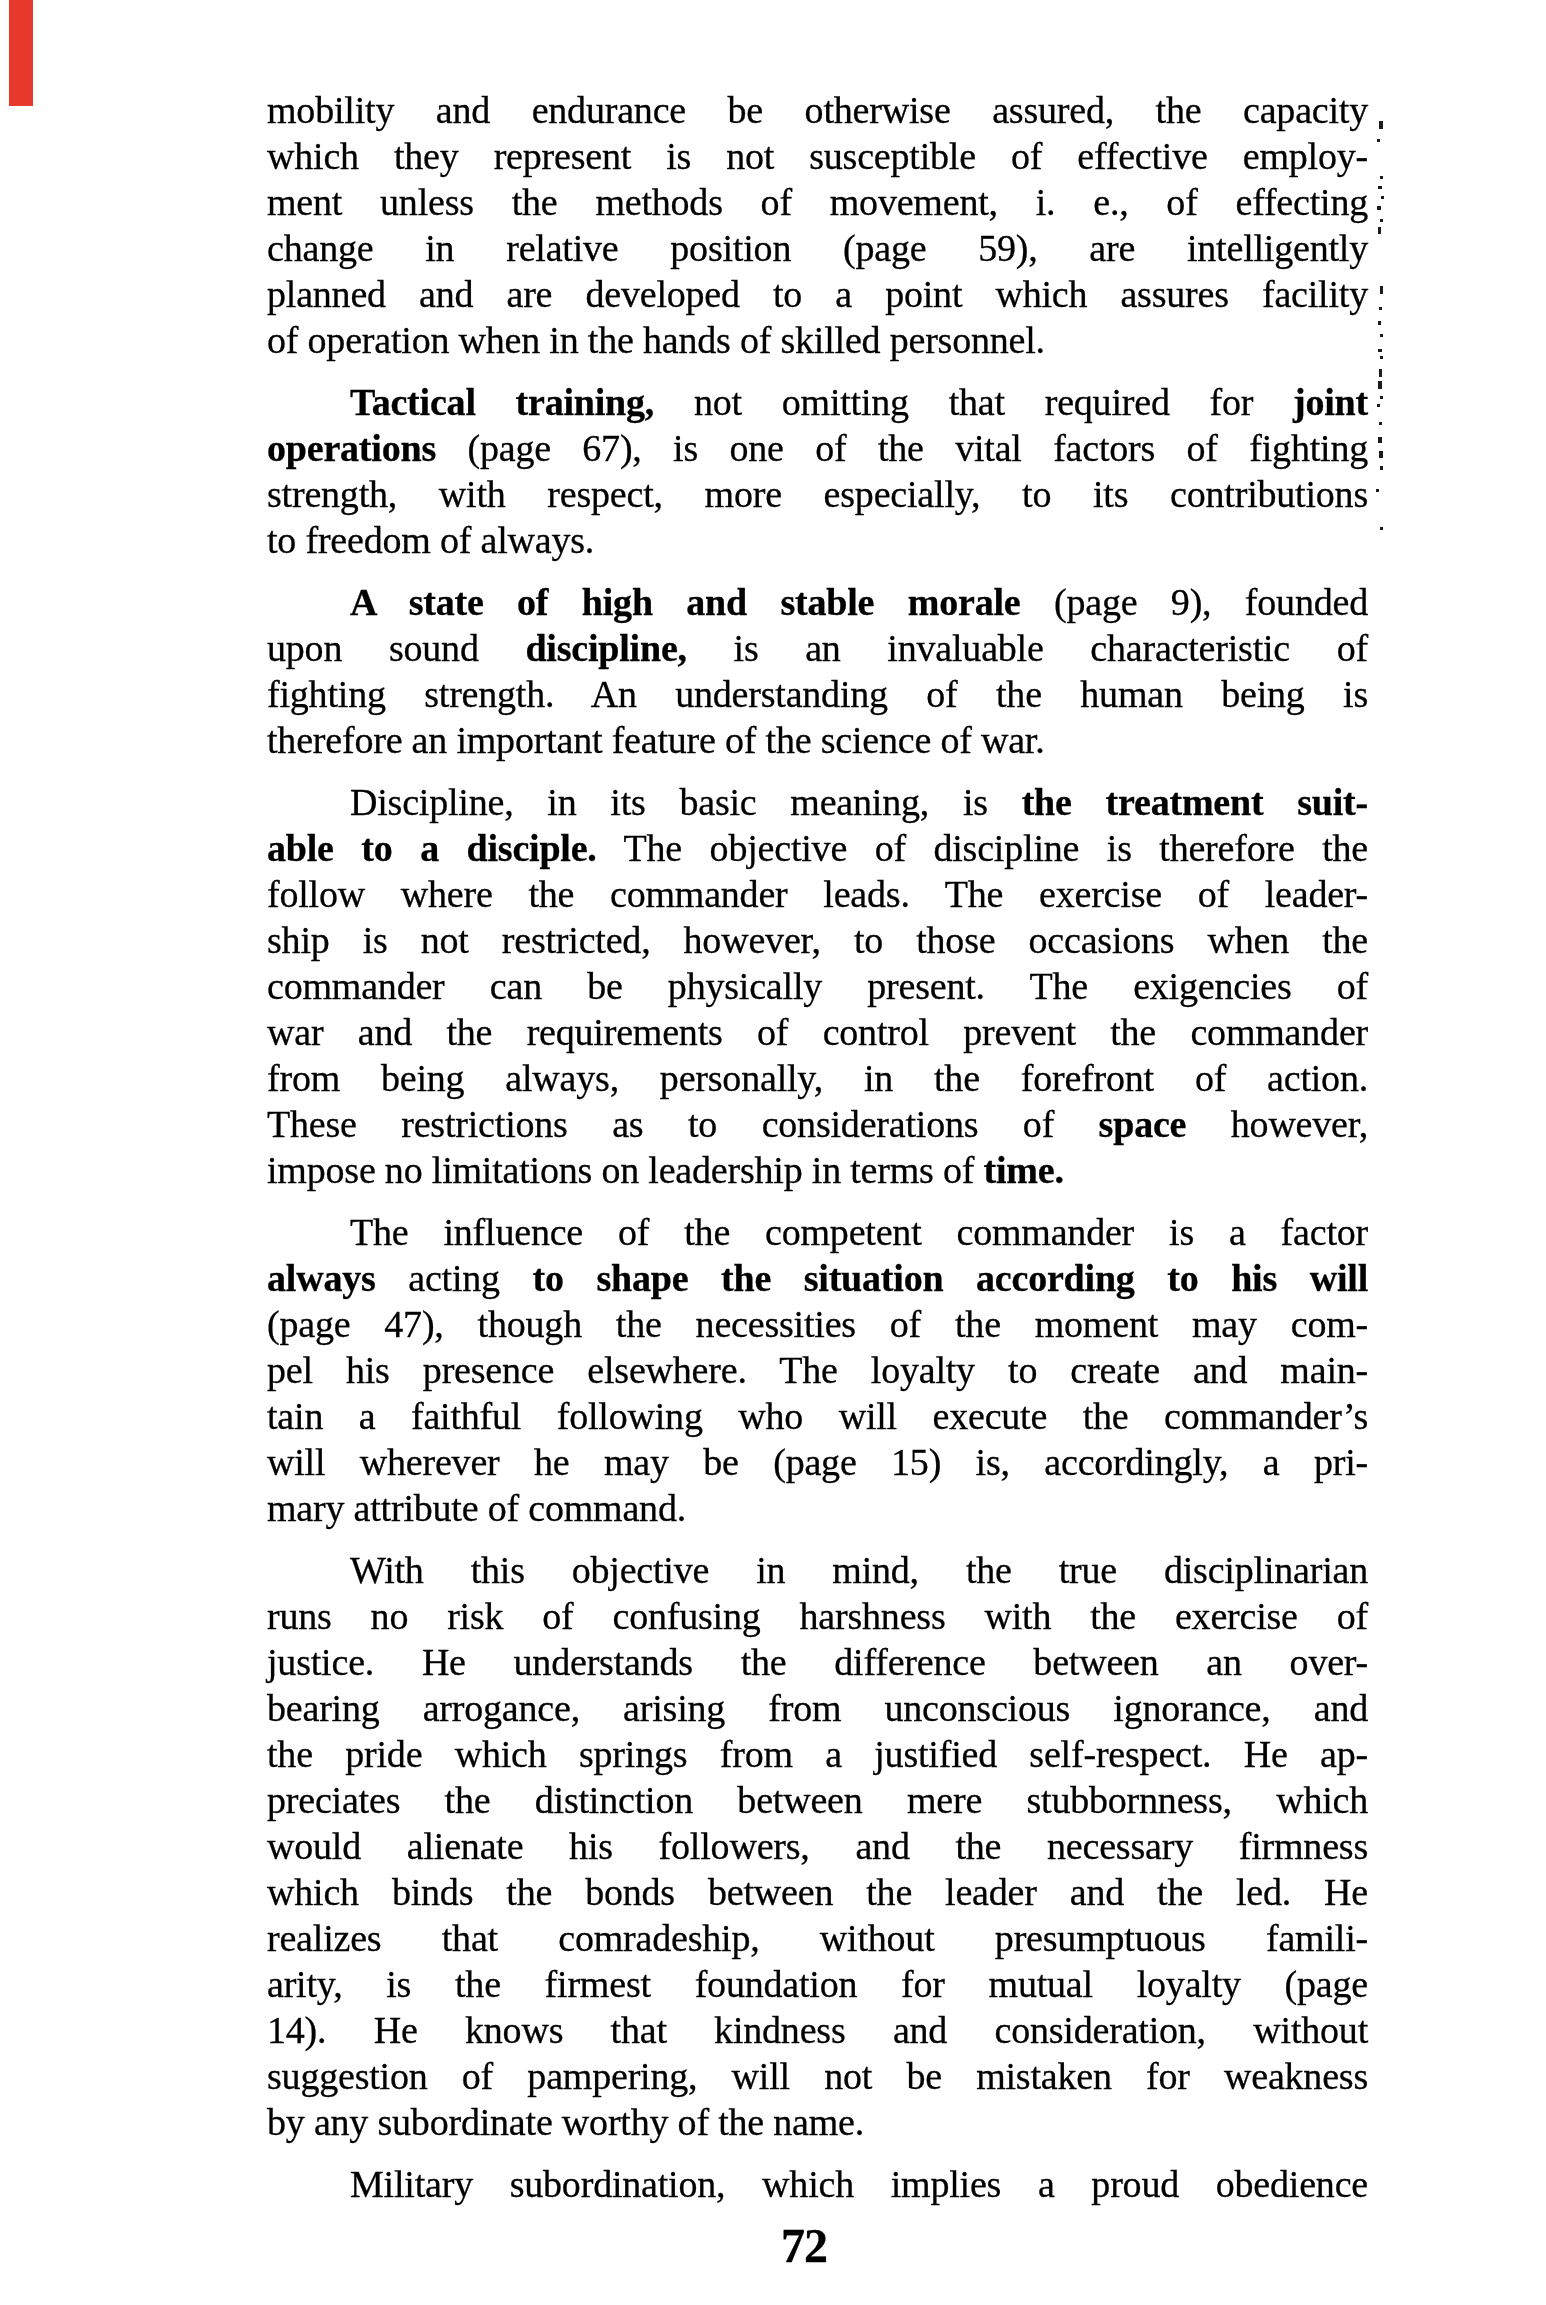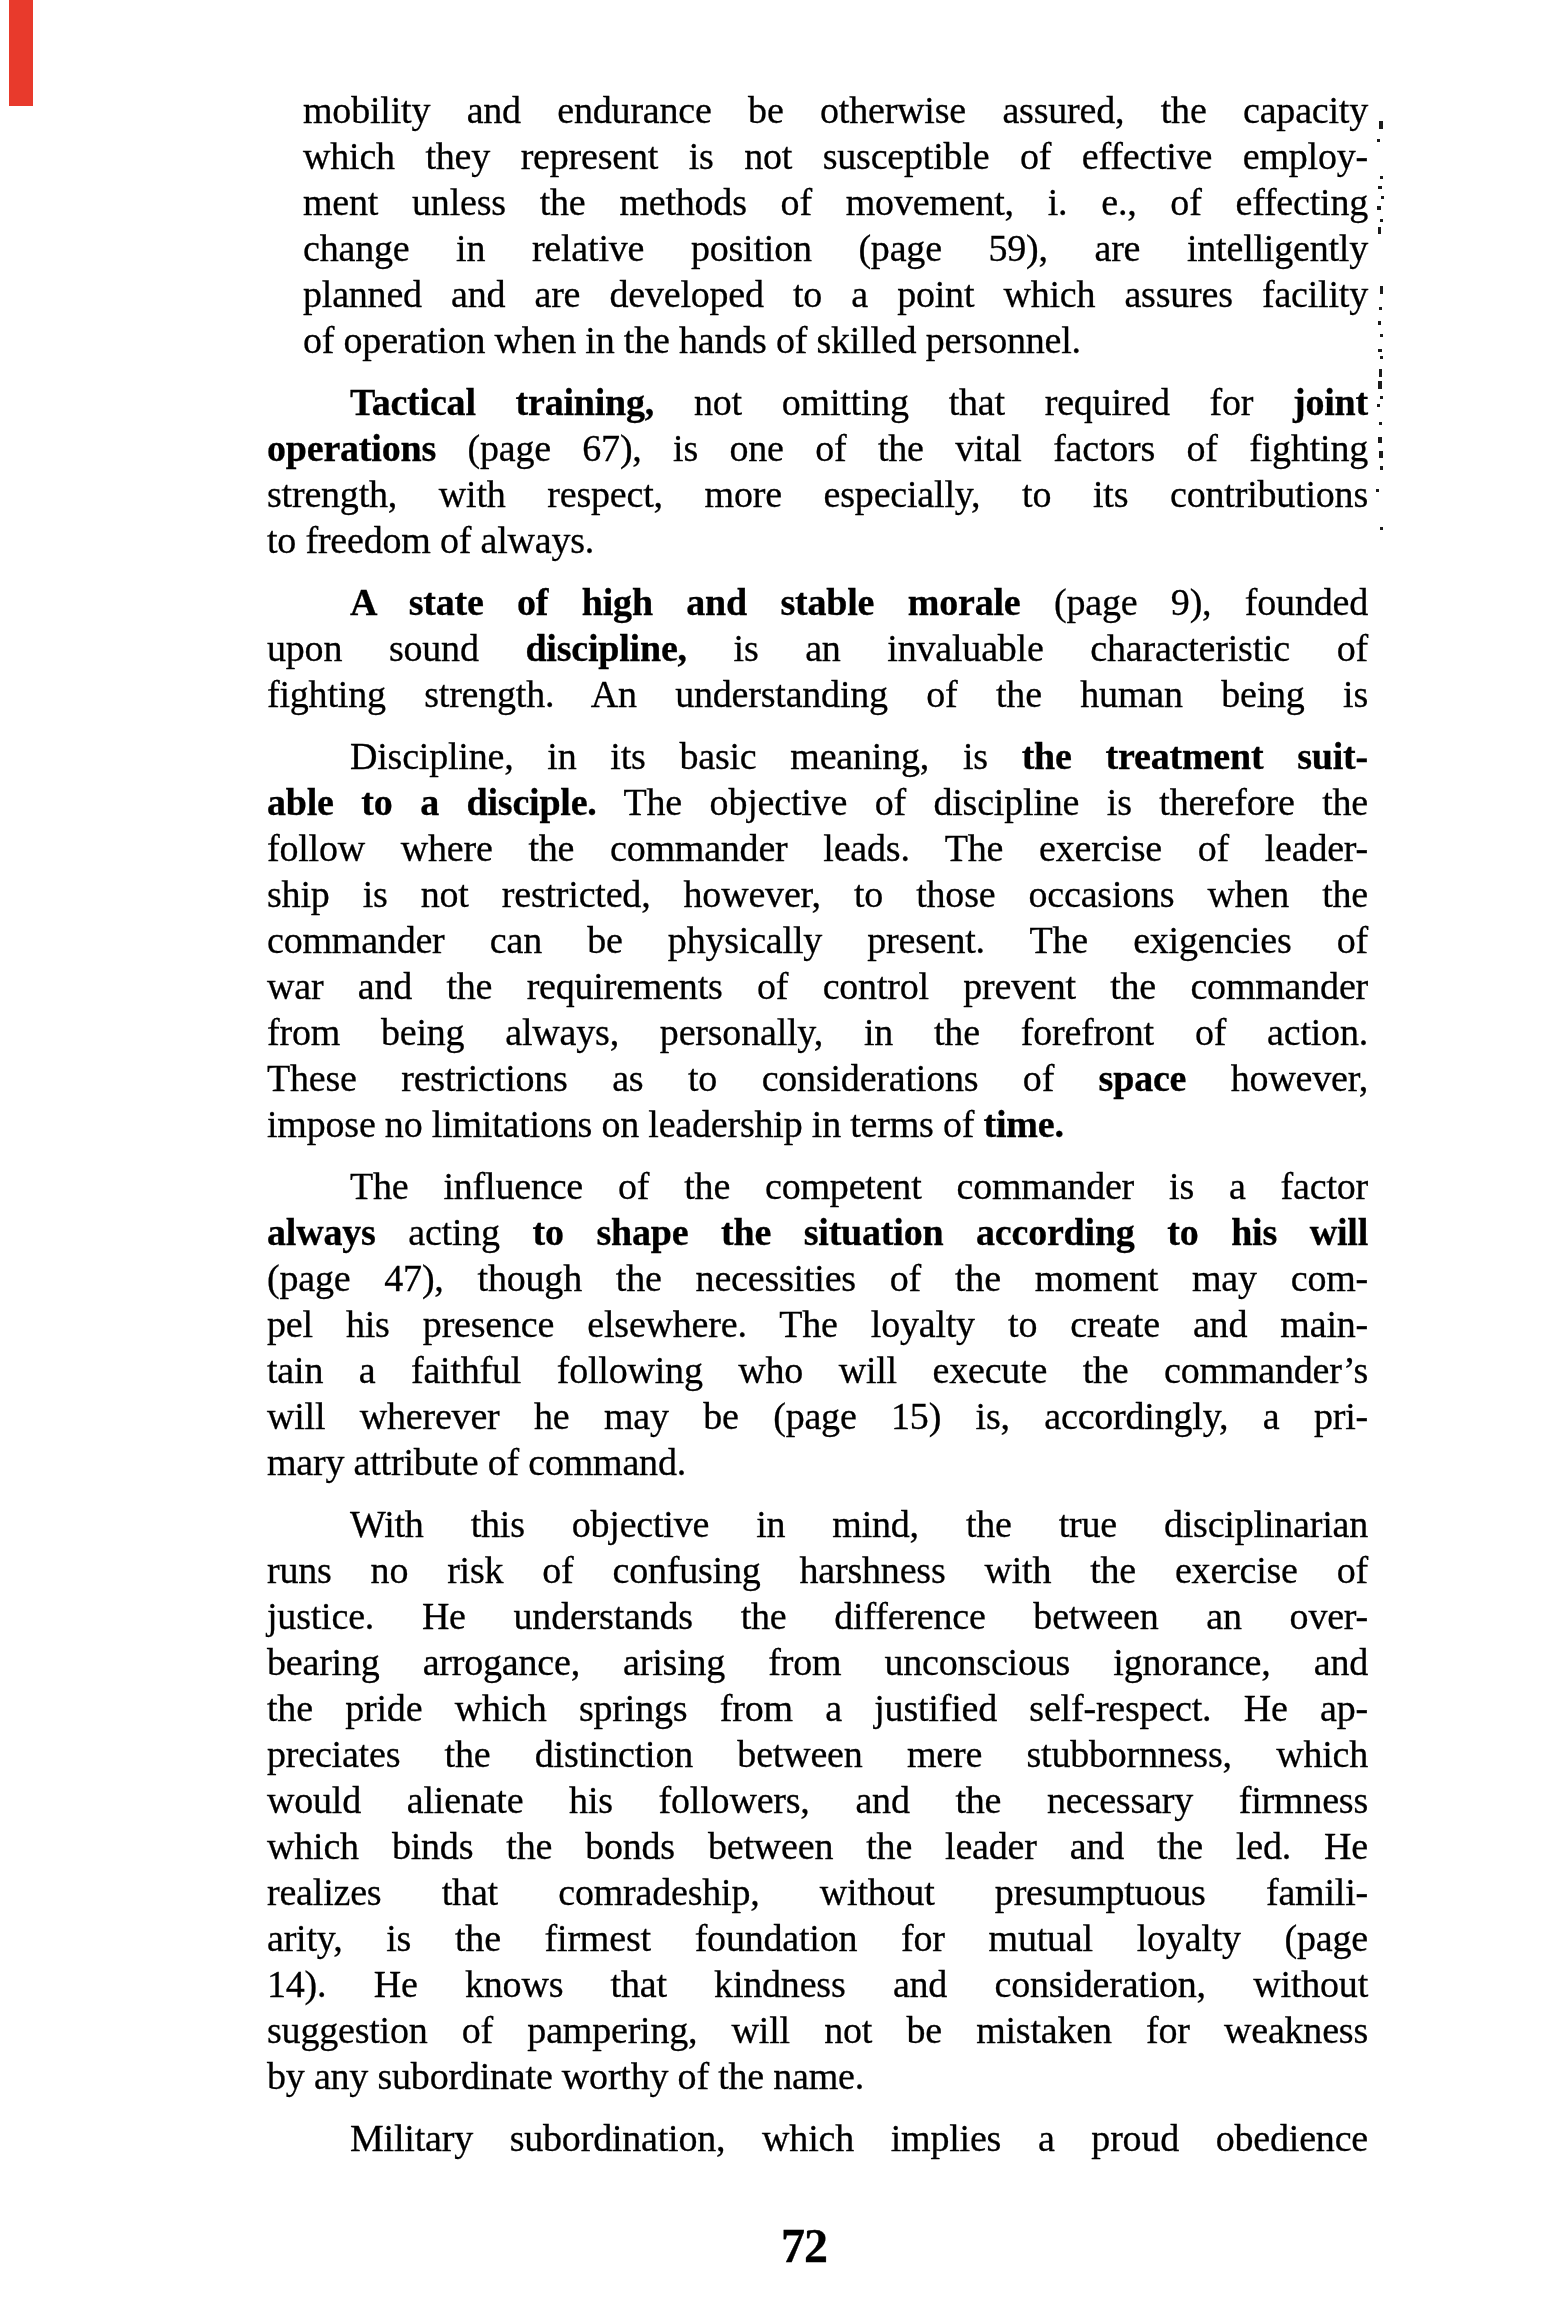--- a/index.html
+++ b/index.html
@@ -27,21 +27,21 @@
     width: 24px;
     height: 106px;
   }
   .text-block {
     position: absolute;
     left: 267px;
     top: 87px;
     width: 1101px;
   }
   .para { margin-top: 16px; }
-  .para:first-child { margin-top: 0; margin-left: 36px; }
+  .para:first-child { margin-top: 0; }
   .line {
     height: 46px;
     line-height: 46px;
     font-size: 38px;
     letter-spacing: -0.2px;
     text-align: justify;
     text-align-last: justify;
     white-space: normal;
     -webkit-text-stroke: 0.3px #000;
   }
@@ -83,20 +83,21 @@
       <div class="para">
         <div class="line first"><span class="b">Tactical training,</span><span> not omitting that required for </span><span class="b">joint</span></div>
         <div class="line"><span class="b">operations</span><span> (page 67), is one of the vital factors of fighting</span></div>
         <div class="line"><span>strength, with respect, more especially, to its contributions</span></div>
         <div class="line end"><span>to freedom of always.</span></div>
       </div>
       <div class="para">
         <div class="line first"><span class="b">A state of high and stable morale</span><span> (page 9), founded</span></div>
         <div class="line"><span>upon sound </span><span class="b">discipline,</span><span> is an invaluable characteristic of</span></div>
         <div class="line"><span>fighting strength. An understanding of the human being is</span></div>
+        <div class="line end"><span>therefore an important feature of the science of war.</span></div>
       </div>
       <div class="para">
         <div class="line first"><span>Discipline, in its basic meaning, is </span><span class="b">the treatment suit-</span></div>
         <div class="line"><span class="b">able to a disciple.</span><span> The objective of discipline is therefore the</span></div>
         <div class="line"><span>follow where the commander leads. The exercise of leader-</span></div>
         <div class="line"><span>ship is not restricted, however, to those occasions when the</span></div>
         <div class="line"><span>commander can be physically present. The exigencies of</span></div>
         <div class="line"><span>war and the requirements of control prevent the commander</span></div>
         <div class="line"><span>from being always, personally, in the forefront of action.</span></div>
         <div class="line"><span>These restrictions as to considerations of </span><span class="b">space</span><span> however,</span></div>

